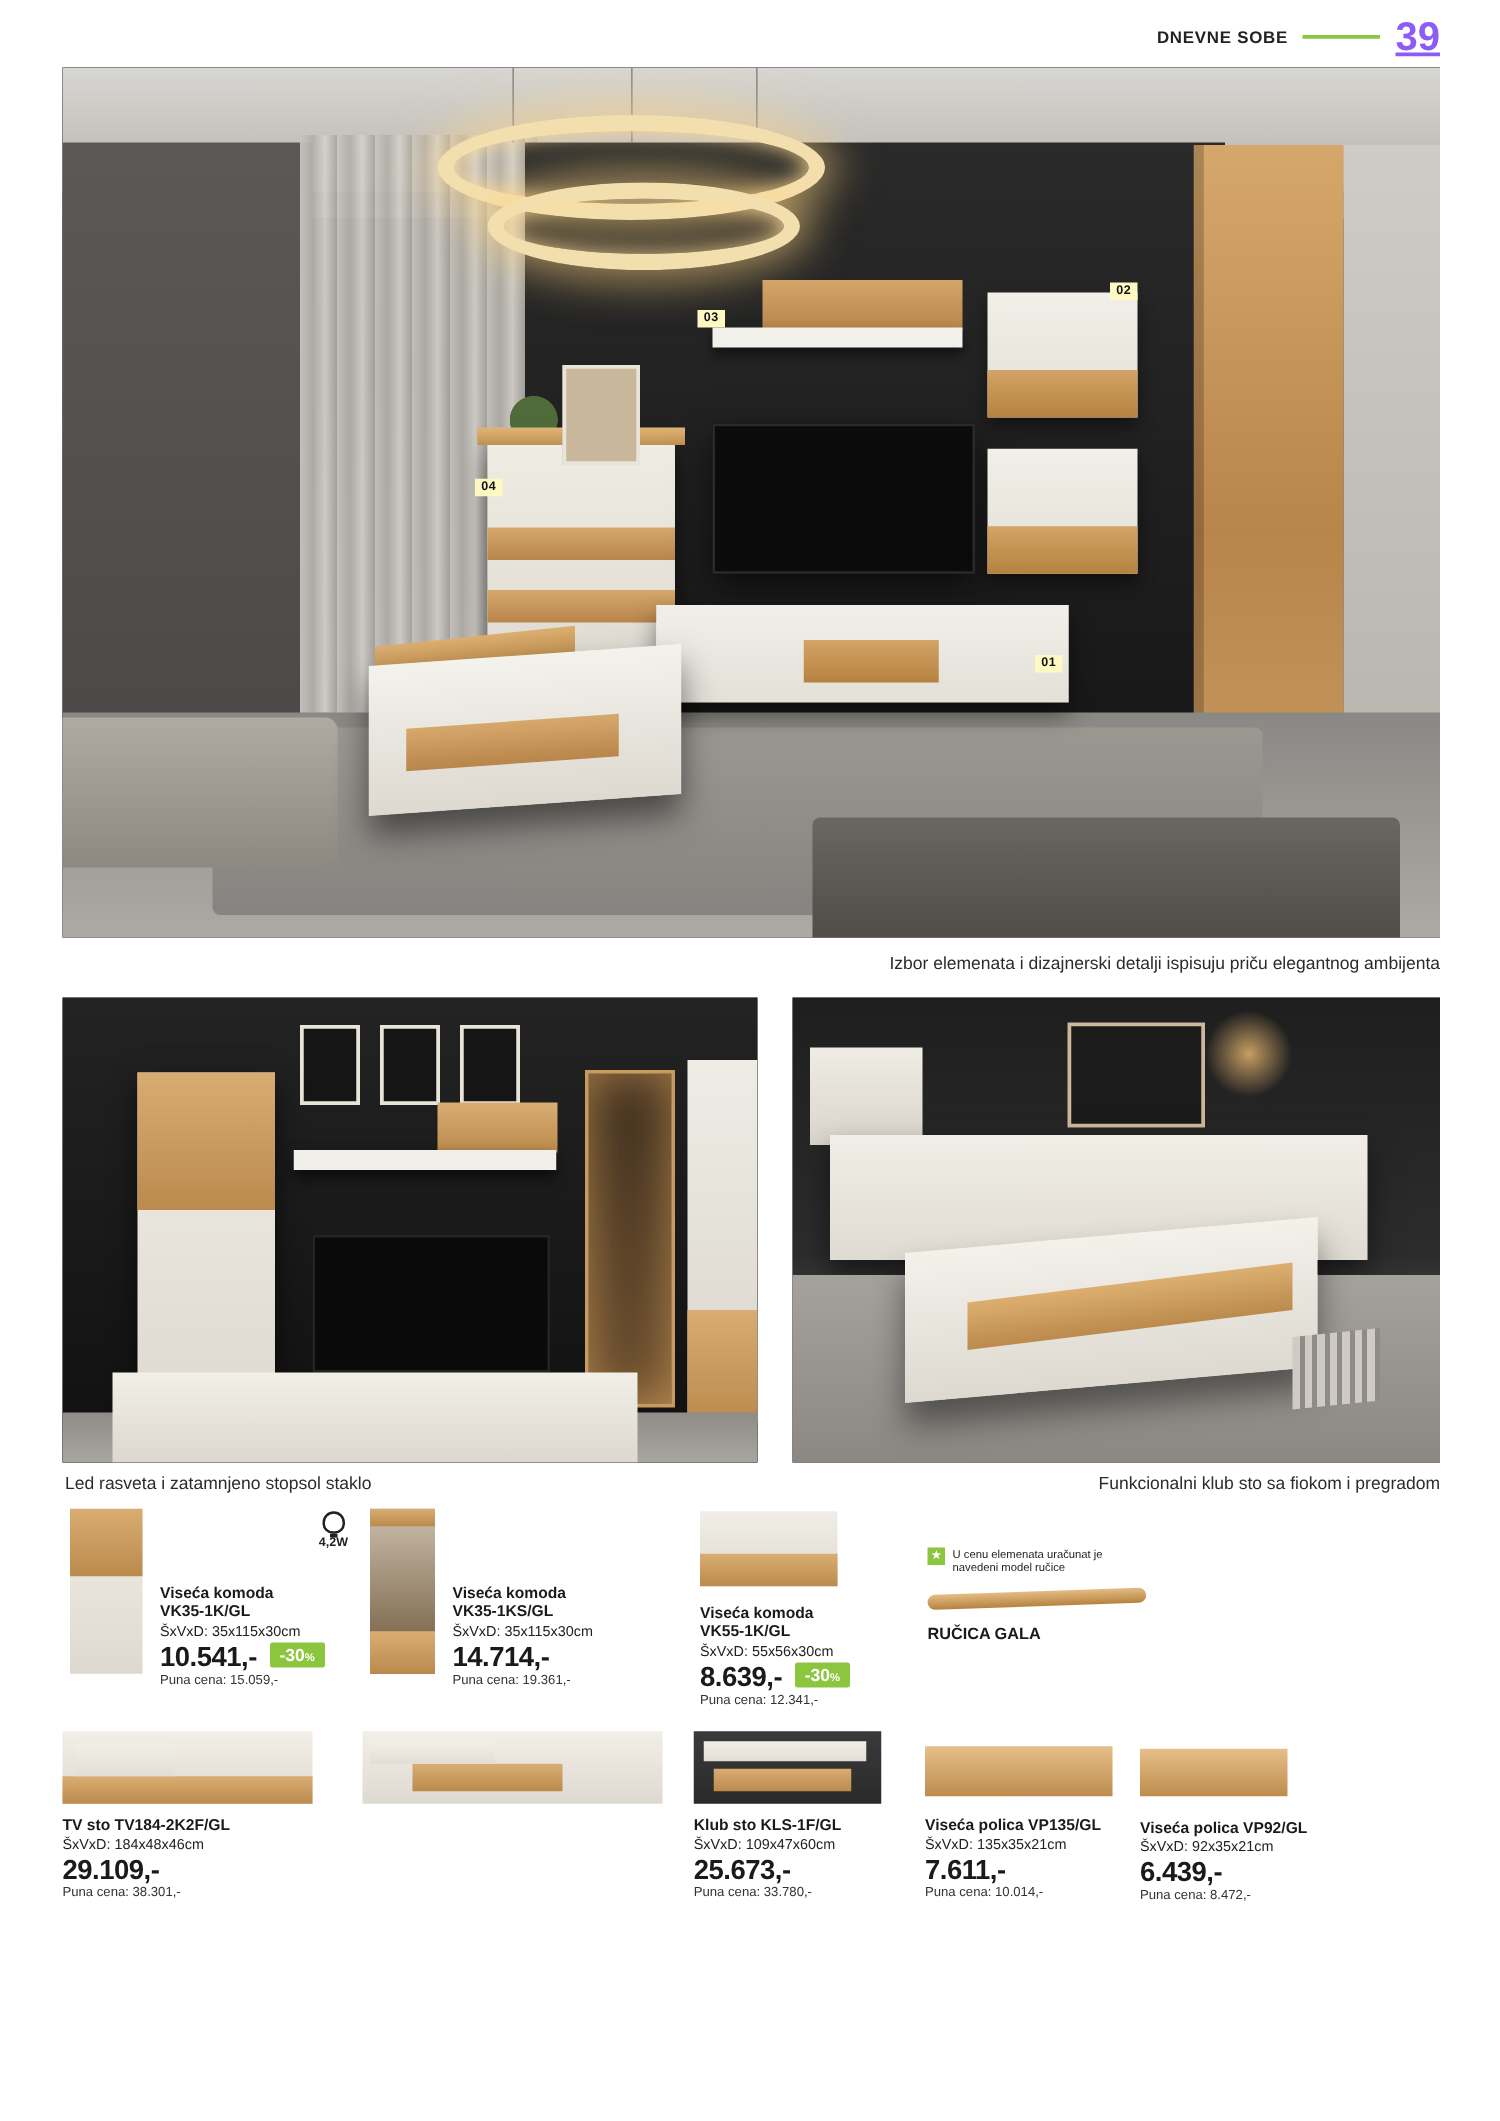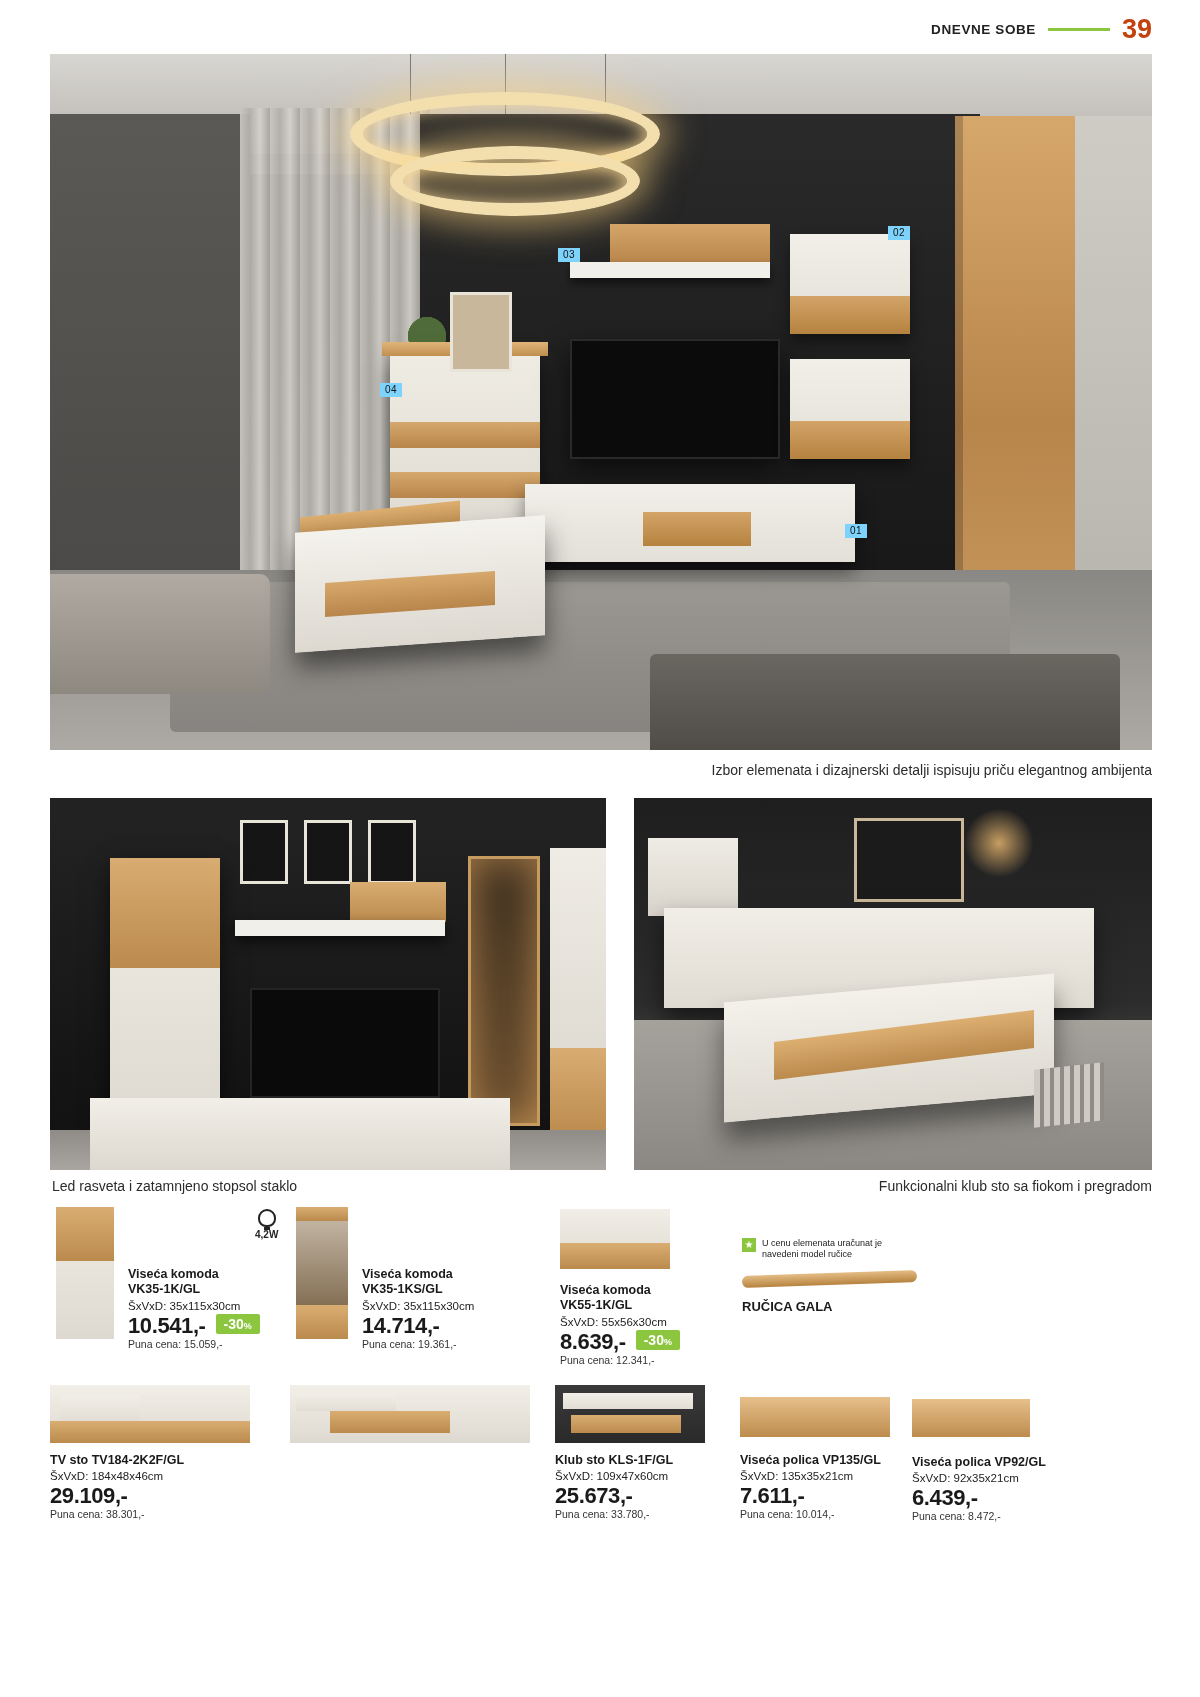--- a/index.html
+++ b/index.html
@@ -33,24 +33,25 @@
     font-weight: bold;
     letter-spacing: 0.6px;
     color: #222;
   }
   .header-rule {
     width: 62px;
     height: 3px;
     background: #8cc63f;
   }
   .header-pagenum {
-    font-size: 27px;
+    font-size: 32px;
     font-weight: bold;
-    color: #c2410c;
+    color: #8b5cf6;
     line-height: 1;
+    text-decoration: underline;
   }
 
   
   .hero {
     position: absolute;
     left: 50px;
     top: 54px;
     width: 1102px;
     height: 696px;
     overflow: hidden;
@@ -216,29 +217,29 @@
     background: #c8b79a; border: 3px solid #e9e4da;
   }
   .plant {
     position: absolute; left: 355px; top: 240px; width: 44px; height: 70px;
     background: radial-gradient(circle at 50% 60%, #4f6b3a 0 40%, transparent 41%);
   }
 
   
   .callout {
     position: absolute;
-    background: #7dd3fc;
+    background: #fef9c3;
     color: #111;
     font-size: 10px;
-    font-weight: normal;
+    font-weight: bold;
     padding: 2px 5px;
     letter-spacing: .4px;
     line-height: 1;
   }
-  .co-01 { left: 795px; top: 470px; text-align: right; }
+  .co-01 { left: 778px; top: 470px; text-align: right; }
   .co-02 { left: 838px; top: 172px; }
   .co-03 { left: 508px; top: 194px; }
   .co-04 { left: 330px; top: 329px; }
 
   
   .price-box {
     position: absolute;
     left: 0; bottom: 0;
     width: 236px;
     height: 122px;

